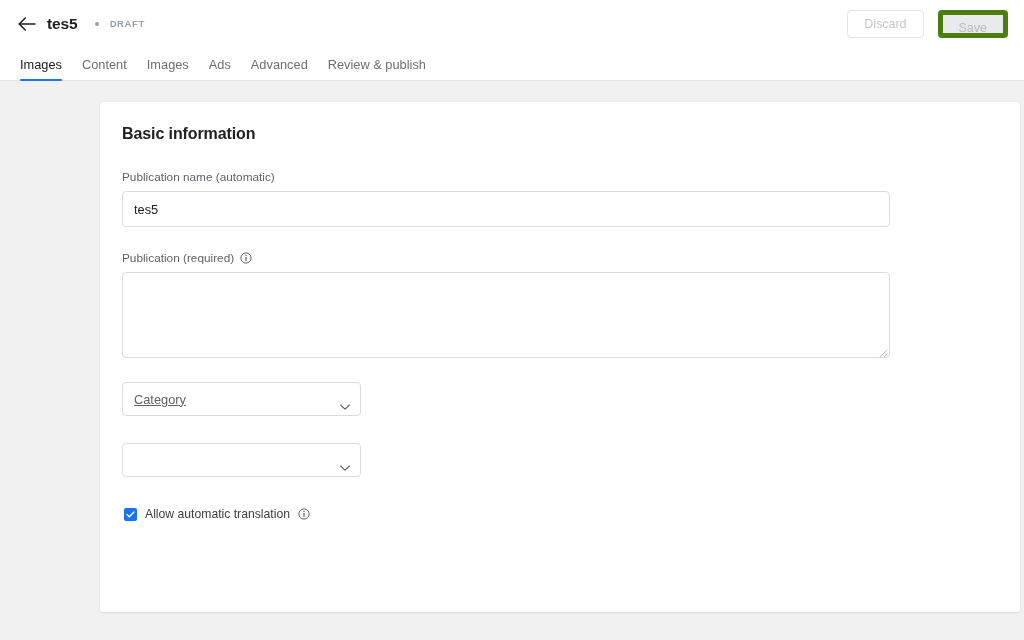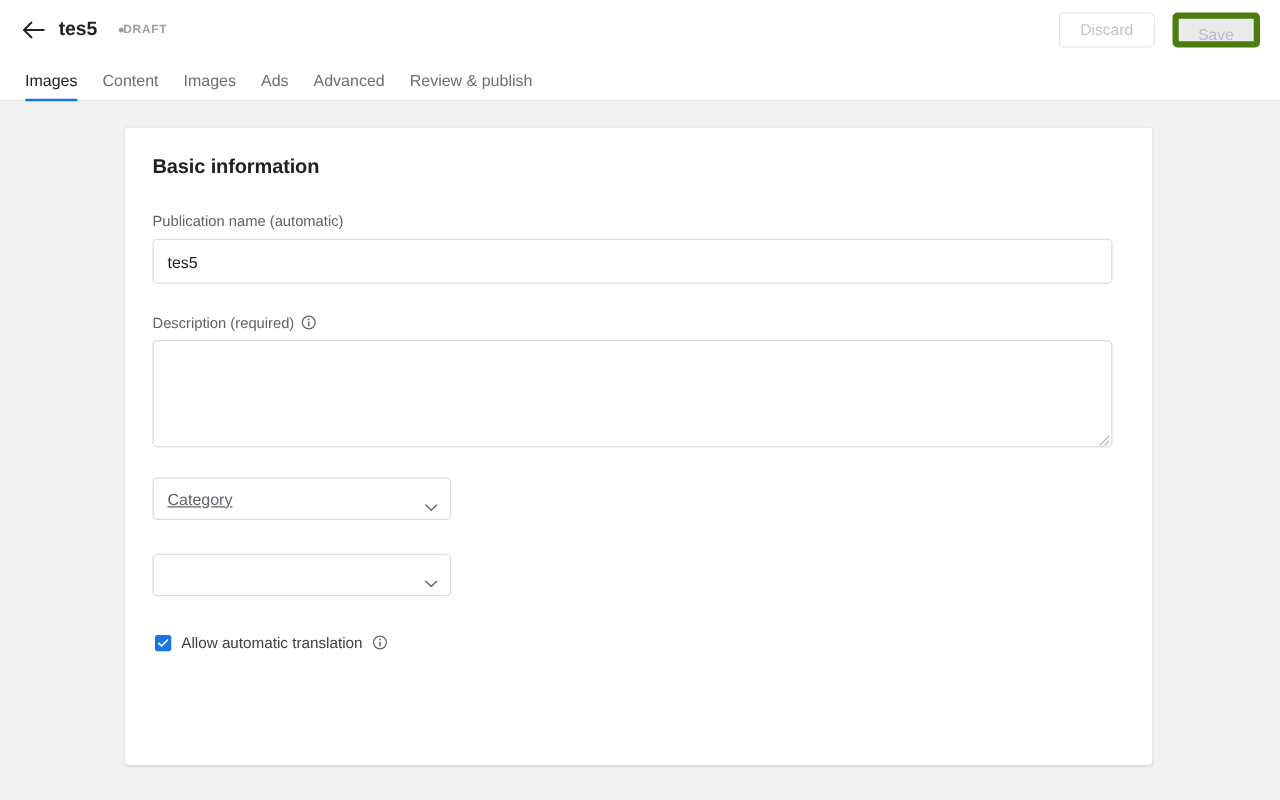--- a/index.html
+++ b/index.html
@@ -38,21 +38,21 @@
   .doc-title {
     font-size: 15.5px;
     font-weight: bold;
     color: #202124;
     letter-spacing: -0.1px;
   }
   .status-wrap {
     display: flex;
     align-items: center;
     margin-left: 17px;
-    gap: 0;
+    gap: 11px;
   }
   .status-dot {
     width: 4px;
     height: 4px;
     border-radius: 50%;
     background: #9aa0a6;
     display: block;
   }
   .status-text {
     font-size: 9.5px;
@@ -115,21 +115,21 @@
     background: #1a73e8;
     border-radius: 1px;
   }
 
   
   .main {
     padding: 21px 0 0 0;
     height: 559px;
   }
   .card {
-    width: 822px;
+    width: 920px;
     margin-left: 100px;
     background: #ffffff;
     border-radius: 3px;
     box-shadow: 0 1px 2px rgba(60,64,67,0.12), 0 0 1px rgba(60,64,67,0.10);
     padding: 23px 32px 0 22px;
     height: 510px;
   }
   .card-title {
     font-size: 16px;
     font-weight: bold;
@@ -285,21 +285,21 @@
       <div class="field-label">
         <span>Publication name (automatic)</span>
       </div>
       <input class="input-text" type="text" value="tes5" style="">
     </div>
 
     <div class="gap-a"></div>
 
     <div class="field">
       <div class="field-label">
-        <span>Description (required)</span>
+        <span>Publication (required)</span>
         <span class="info-icon">
           <svg width="12" height="12" viewBox="0 0 12 12" aria-hidden="true">
             <circle cx="6" cy="6" r="5.1" fill="none" stroke="#5f6368" stroke-width="1"></circle>
             <circle cx="6" cy="3.5" r="0.75" fill="#5f6368"></circle>
             <rect x="5.4" y="5.1" width="1.2" height="4" rx="0.5" fill="#5f6368"></rect>
           </svg>
         </span>
       </div>
       <div class="textarea-wrap">
         <textarea class="input-area" style=""></textarea>

